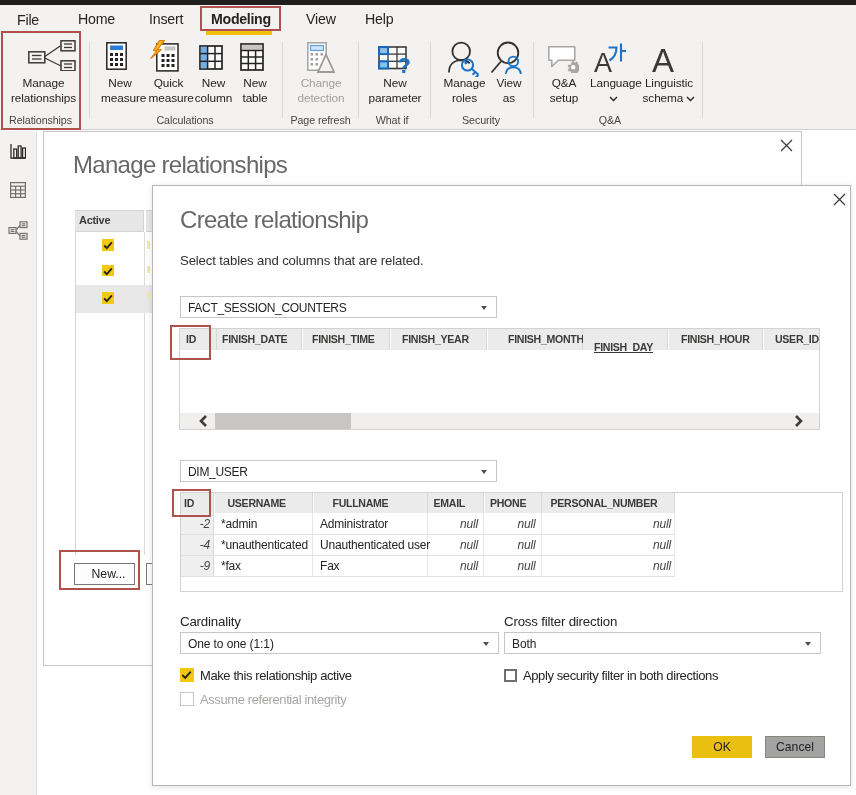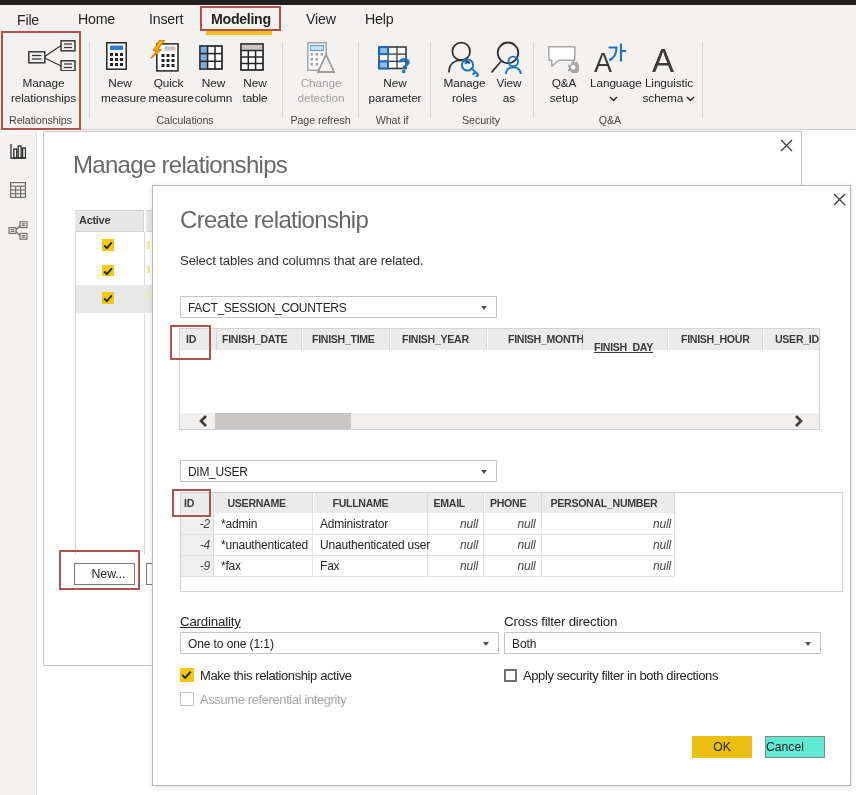--- a/index.html
+++ b/index.html
@@ -425,21 +425,21 @@
     <div class="abs" style="left:247px;top:46px;width:50px;text-align:right;font-style:italic;color:#444;">null</div>
     <div class="abs" style="left:303.5px;top:4px;width:51px;text-align:right;font-style:italic;color:#444;">null</div>
     <div class="abs" style="left:303.5px;top:25px;width:51px;text-align:right;font-style:italic;color:#444;">null</div>
     <div class="abs" style="left:303.5px;top:46px;width:51px;text-align:right;font-style:italic;color:#444;">null</div>
     <div class="abs" style="left:361px;top:4px;width:129px;text-align:right;font-style:italic;color:#444;">null</div>
     <div class="abs" style="left:361px;top:25px;width:129px;text-align:right;font-style:italic;color:#444;">null</div>
     <div class="abs" style="left:361px;top:46px;width:129px;text-align:right;font-style:italic;color:#444;">null</div>
   </div>
 </div>
 
-<div class="abs" style="left:180px;top:614px;font-size:13.3px;letter-spacing:-0.2px;text-decoration:underline;">Cardinality</div>
+<div class="abs" style="left:180px;top:614px;font-size:13.3px;letter-spacing:-0.2px;">Cardinality</div>
 <div class="dd" style="left:180px;top:632px;width:319px;height:22px;">
     <span class="txt" style="letter-spacing:-0.1px;">One to one (1:1)</span>
     <span class="car"></span>
   </div>
 <div class="abs" style="left:504px;top:614px;font-size:13.3px;letter-spacing:-0.2px;">Cross filter direction</div>
 <div class="dd" style="left:504px;top:632px;width:317px;height:22px;">
     <span class="txt" style="letter-spacing:-0.1px;">Both</span>
     <span class="car"></span>
   </div>
 
@@ -448,16 +448,16 @@
       <path d="M1.5 5.5 L5 9 L11.5 1.5" stroke="#252423" stroke-width="2.2" fill="none"></path>
     </svg>
   </div>
 <div class="cklbl" style="left:200px;top:668px;">Make this relationship active</div>
 <div class="abs" style="left:504px;top:669px;width:13px;height:13px;border:2px solid #72706f;background:#fff;"></div>
 <div class="cklbl" style="left:523px;top:668px;">Apply security filter in both directions</div>
 <div class="abs" style="left:180px;top:692px;width:14px;height:14px;border:1px solid #c8c6c4;background:#fff;"></div>
 <div class="cklbl" style="left:200px;top:692px;color:#a8a6a4;">Assume referential integrity</div>
 
 <div class="abs" style="left:692px;top:736px;width:60px;height:22px;background:#e9bf11;text-align:center;line-height:22px;font-size:12.2px;">OK</div>
-<div class="abs" style="left:765px;top:736px;width:60px;height:22px;background:#5eead4;border:1px solid #88867f;text-align:left;line-height:20px;font-size:12.2px;">Cancel</div>
+<div class="abs" style="left:765px;top:736px;width:60px;height:22px;background:#a3a3a3;border:1px solid #88867f;text-align:center;line-height:20px;font-size:12.2px;">Cancel</div>
 
 <div class="redbox" style="left:170px;top:325px;width:41px;height:35px;"></div>
 <div class="redbox" style="left:172px;top:489px;width:39px;height:28px;"></div>
 
 </body></html>

